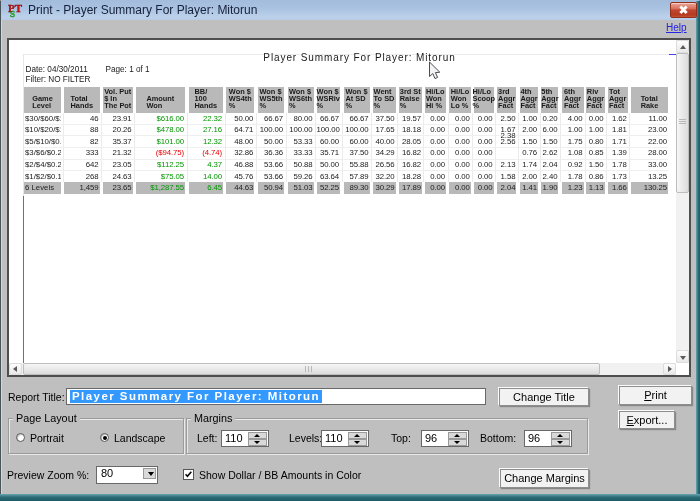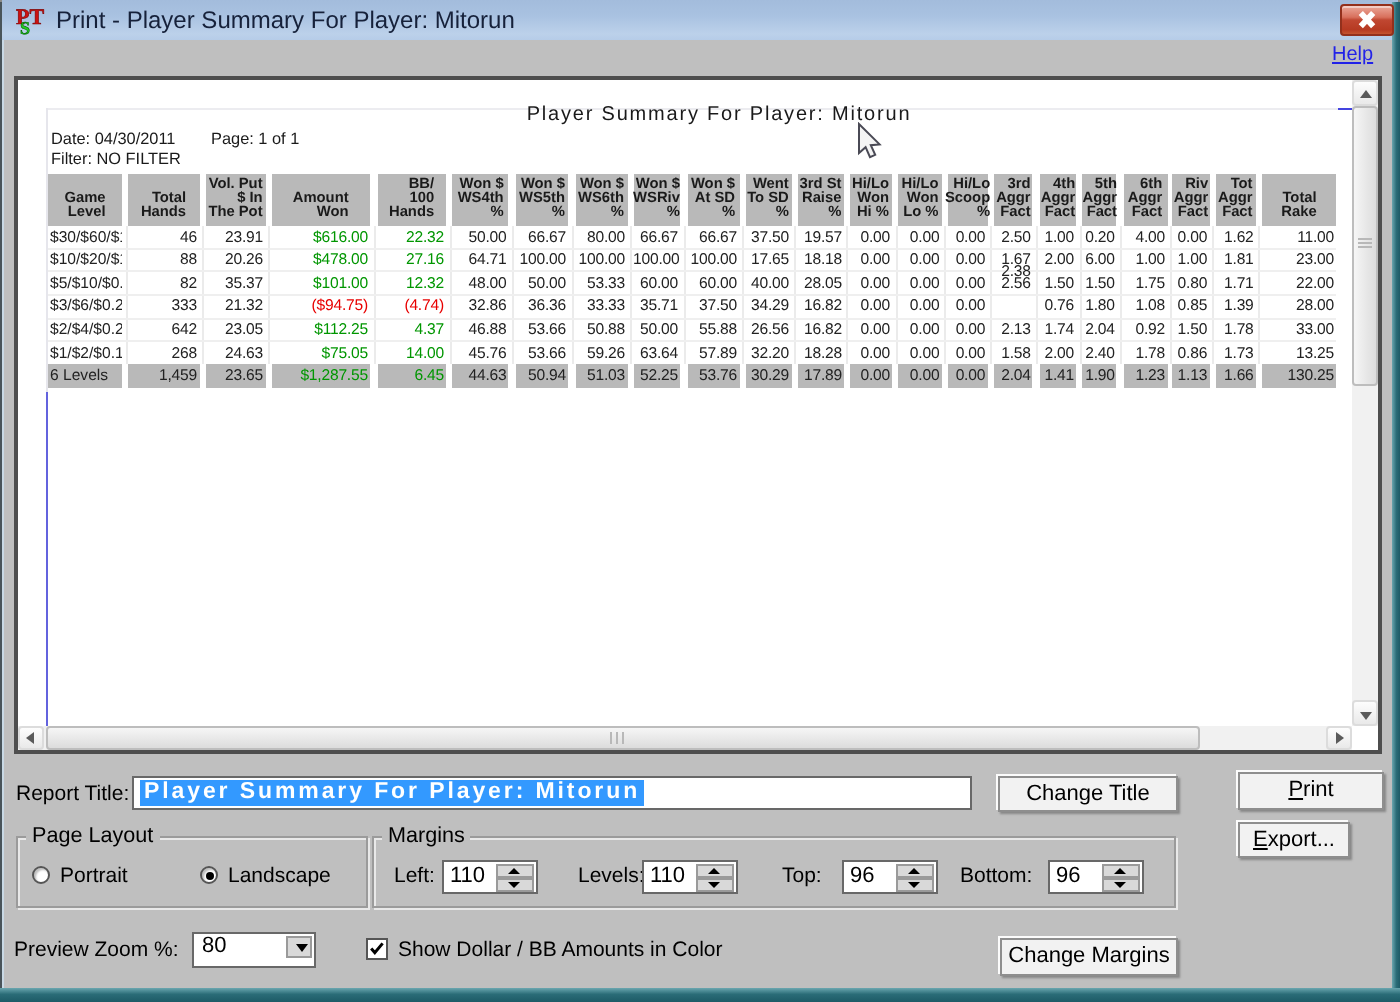--- a/index.html
+++ b/index.html
@@ -37,21 +37,21 @@
 #pgleft1 { position:absolute; left:14px; top:14px; width:1px; height:142px; background:#e6e6ec; }
 #pgleft2 { position:absolute; left:14px; top:156px; width:1px; height:167px; background:#6363de; }
 
 #ptitle { position:absolute; left:8px; top:12px; width:685px; text-align:center; font-size:10px; letter-spacing:0.9px; color:#1a1a1a; }
 #pdate { position:absolute; left:16.5px; top:25px; font-size:8.2px; color:#1a1a1a; }
 #ppage { position:absolute; left:96.5px; top:25px; font-size:8.2px; color:#1a1a1a; }
 #pfilter { position:absolute; left:16.5px; top:35px; font-size:8.2px; color:#1a1a1a; }
 
 
 .hc { position:absolute; background:#b9b9b9; display:flex; align-items:flex-end; justify-content:center;
-  text-align:right; font-size:7.4px; font-weight:bold; color:#1a1a1a; line-height:7.3px; padding-bottom:3px; }
+  text-align:left; font-size:7.4px; font-weight:bold; color:#1a1a1a; line-height:7.3px; padding-bottom:3px; }
 .dc, .fc { position:absolute; height:11.6px; font-size:7.8px; letter-spacing:-0.1px; line-height:11.6px; text-align:right; padding-right:1px; }
 .dl, .fl { position:absolute; height:11.6px; font-size:7.8px; line-height:11.6px; text-align:left; padding-left:1px;
   overflow:hidden; white-space:nowrap; }
 .fc, .fl { background:#b9b9b9; }
 .vsep { position:absolute; width:1px; background:#ebebeb; }
 .hsep { position:absolute; height:1px; background:#efefef; }
 
 
 .sbtrack { position:absolute; background:#f1f1f1; }
 .sbbtn { position:absolute; background:linear-gradient(to bottom,#fdfdfd,#e9e9e9); border:1px solid #dcdcdc; border-radius:2px; }
@@ -272,21 +272,21 @@
 <div class="dc" style="left:278.5px;top:107.4px;width:26.0px;color:#222">33.33</div>
 <div class="dc" style="left:307.5px;top:107.4px;width:23.5px;color:#222">35.71</div>
 <div class="dc" style="left:334.5px;top:107.4px;width:26.0px;color:#222">37.50</div>
 <div class="dc" style="left:363.5px;top:107.4px;width:23.0px;color:#222">34.29</div>
 <div class="dc" style="left:389.5px;top:107.4px;width:23.5px;color:#222">16.82</div>
 <div class="dc" style="left:415.5px;top:107.4px;width:21.5px;color:#222">0.00</div>
 <div class="dc" style="left:440.3px;top:107.4px;width:21.4px;color:#222">0.00</div>
 <div class="dc" style="left:465.0px;top:107.4px;width:19.6px;color:#222">0.00</div>
 <div class="dc" style="left:488.0px;top:90px;width:19.4px;color:#222">2.38</div>
 <div class="dc" style="left:511.0px;top:107.4px;width:18.0px;color:#222">0.76</div>
-<div class="dc" style="left:532.4px;top:107.4px;width:17.0px;color:#222">1.80</div>
+<div class="dc" style="left:532.4px;top:107.4px;width:17.0px;color:#222">2.62</div>
 <div class="dc" style="left:552.5px;top:107.4px;width:22.0px;color:#222">1.08</div>
 <div class="dc" style="left:577.4px;top:107.4px;width:18.2px;color:#222">0.85</div>
 <div class="dc" style="left:598.5px;top:107.4px;width:20.3px;color:#222">1.39</div>
 <div class="dc" style="left:622.0px;top:107.4px;width:37.0px;color:#222">28.00</div>
 <div class="dl" style="left:15.0px;top:119.0px;width:37.0px;color:#222">$2/$4/$0.2</div>
 <div class="dc" style="left:55.0px;top:119.0px;width:35.5px;color:#222">642</div>
 <div class="dc" style="left:94.0px;top:119.0px;width:29.5px;color:#222">23.05</div>
 <div class="dc" style="left:126.7px;top:119.0px;width:49.3px;color:#009600">$112.25</div>
 <div class="dc" style="left:179.6px;top:119.0px;width:34.4px;color:#009600">4.37</div>
 <div class="dc" style="left:217.4px;top:119.0px;width:27.9px;color:#222">46.88</div>
@@ -330,21 +330,21 @@
 <div class="dc" style="left:622.0px;top:130.6px;width:37.0px;color:#222">13.25</div>
 <div class="fl" style="left:15.0px;top:142.2px;width:37.0px;color:#222">6 Levels</div>
 <div class="fc" style="left:55.0px;top:142.2px;width:35.5px;color:#222">1,459</div>
 <div class="fc" style="left:94.0px;top:142.2px;width:29.5px;color:#222">23.65</div>
 <div class="fc" style="left:126.7px;top:142.2px;width:49.3px;color:#009600">$1,287.55</div>
 <div class="fc" style="left:179.6px;top:142.2px;width:34.4px;color:#009600">6.45</div>
 <div class="fc" style="left:217.4px;top:142.2px;width:27.9px;color:#222">44.63</div>
 <div class="fc" style="left:249.0px;top:142.2px;width:26.0px;color:#222">50.94</div>
 <div class="fc" style="left:278.5px;top:142.2px;width:26.0px;color:#222">51.03</div>
 <div class="fc" style="left:307.5px;top:142.2px;width:23.5px;color:#222">52.25</div>
-<div class="fc" style="left:334.5px;top:142.2px;width:26.0px;color:#222">53.76</div>
+<div class="fc" style="left:334.5px;top:142.2px;width:26.0px;color:#222">89.30</div>
 <div class="fc" style="left:363.5px;top:142.2px;width:23.0px;color:#222">30.29</div>
 <div class="fc" style="left:389.5px;top:142.2px;width:23.5px;color:#222">17.89</div>
 <div class="fc" style="left:415.5px;top:142.2px;width:21.5px;color:#222">0.00</div>
 <div class="fc" style="left:440.3px;top:142.2px;width:21.4px;color:#222">0.00</div>
 <div class="fc" style="left:465.0px;top:142.2px;width:19.6px;color:#222">0.00</div>
 <div class="fc" style="left:488.0px;top:142.2px;width:19.4px;color:#222">2.04</div>
 <div class="fc" style="left:511.0px;top:142.2px;width:18.0px;color:#222">1.41</div>
 <div class="fc" style="left:532.4px;top:142.2px;width:17.0px;color:#222">1.90</div>
 <div class="fc" style="left:552.5px;top:142.2px;width:22.0px;color:#222">1.23</div>
 <div class="fc" style="left:577.4px;top:142.2px;width:18.2px;color:#222">1.13</div>

